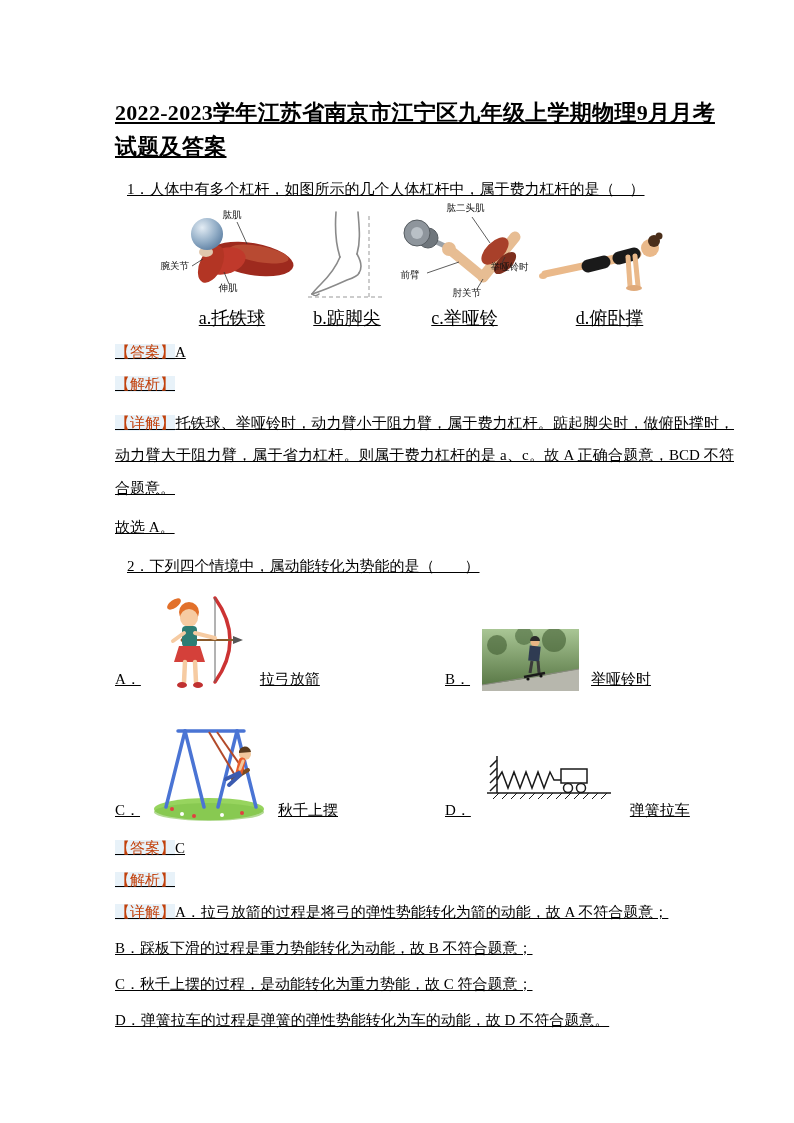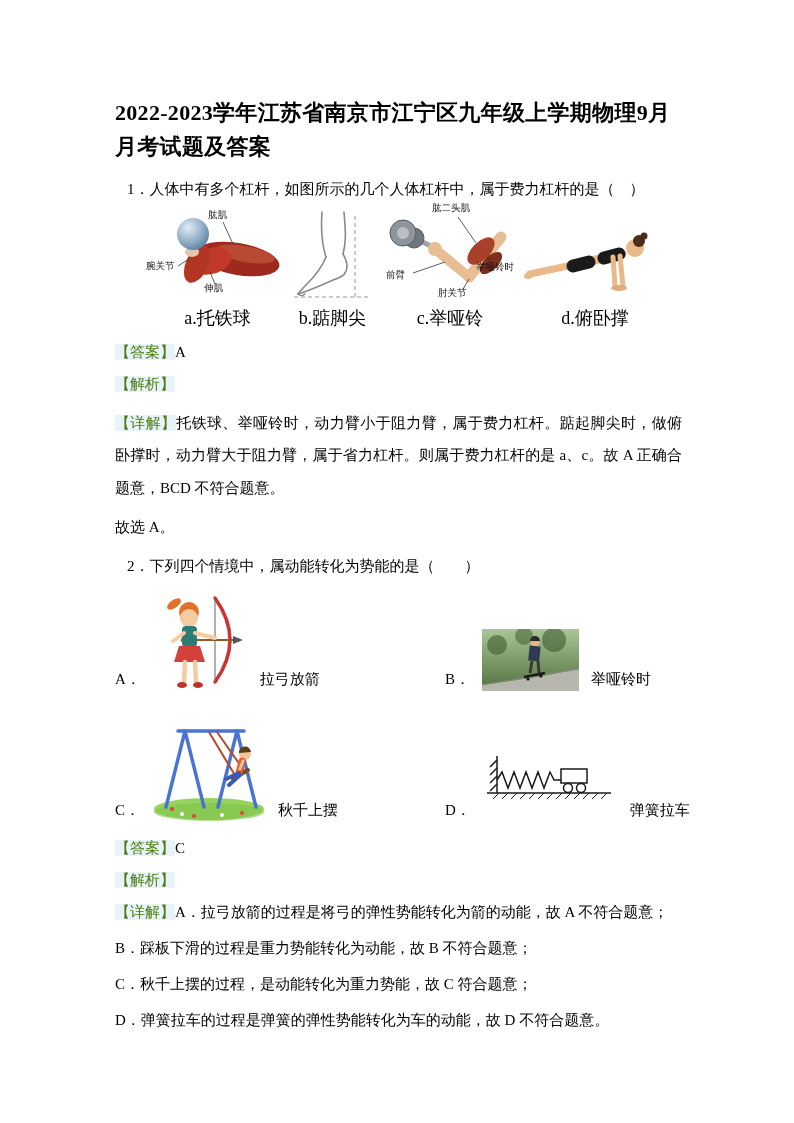--- a/index.html
+++ b/index.html
@@ -3,32 +3,32 @@
 <meta charset="utf-8">
 <style>
   html,body{margin:0;padding:0;background:#ffffff;}
   body{
     width:794px;height:1123px;
     font-family:"Liberation Serif","DejaVu Serif",serif;
     color:#000;
     position:relative;
     overflow:hidden;
   }
-  .page{box-sizing:border-box;width:794px;height:1123px;padding:96px 112px 0 115px;}
+  .page{box-sizing:border-box;width:794px;height:1123px;padding:96px 60px 0 115px;text-decoration:underline;}
   .title{font-size:22px;font-weight:700;line-height:1.55;margin:0 0 16px;letter-spacing:.3px;}
   .section{font-size:15px;margin:0 0 14px;}
   .stem{font-size:15px;margin:0 12px 8px;}
-  .fig-row{display:flex;justify-content:flex-end;align-items:flex-end;margin:4px 12px 10px;}
+  .fig-row{display:flex;justify-content:center;align-items:flex-end;margin:4px 0 10px;}
   .fig{position:relative;margin:0;text-align:center;}
   .fig svg{display:block;margin:0 auto;}
   .fig-caption{display:block;font-size:18px;margin-top:4px;}
   .muscle-label{position:absolute;font-size:9.5px;line-height:1;white-space:nowrap;color:#111;}
   .opt-row{display:flex;justify-content:space-between;padding-right:22px;font-size:15px;margin:10px 0 12px;}
   .ansline{font-size:15px;margin:13px 0;}
-  .label{color:#4d7c0f;background:#e8f2f9;}
+  .label{color:#c2410c;background:#e8f2f9;}
   .detail{font-size:15px;line-height:2.15;margin:4px 0 8px;text-align:justify;}
   .plain{font-size:15px;margin:14px 0 20px;}
   .q2-grid{display:grid;grid-template-columns:300px 1fr;column-gap:30px;row-gap:22px;margin:12px 0 10px;}
   .q2-cell{display:flex;align-items:flex-end;gap:12px;font-size:15px;}
   .q2-letter{margin-bottom:6px;}
   .q2-caption{margin-bottom:6px;white-space:nowrap;}
   .q2-fig{flex:0 0 auto;}
   .detail-line{font-size:15px;margin:0 0 17px;}
   .detail-first{font-size:15px;margin:2px 0 17px;}
 </style>

